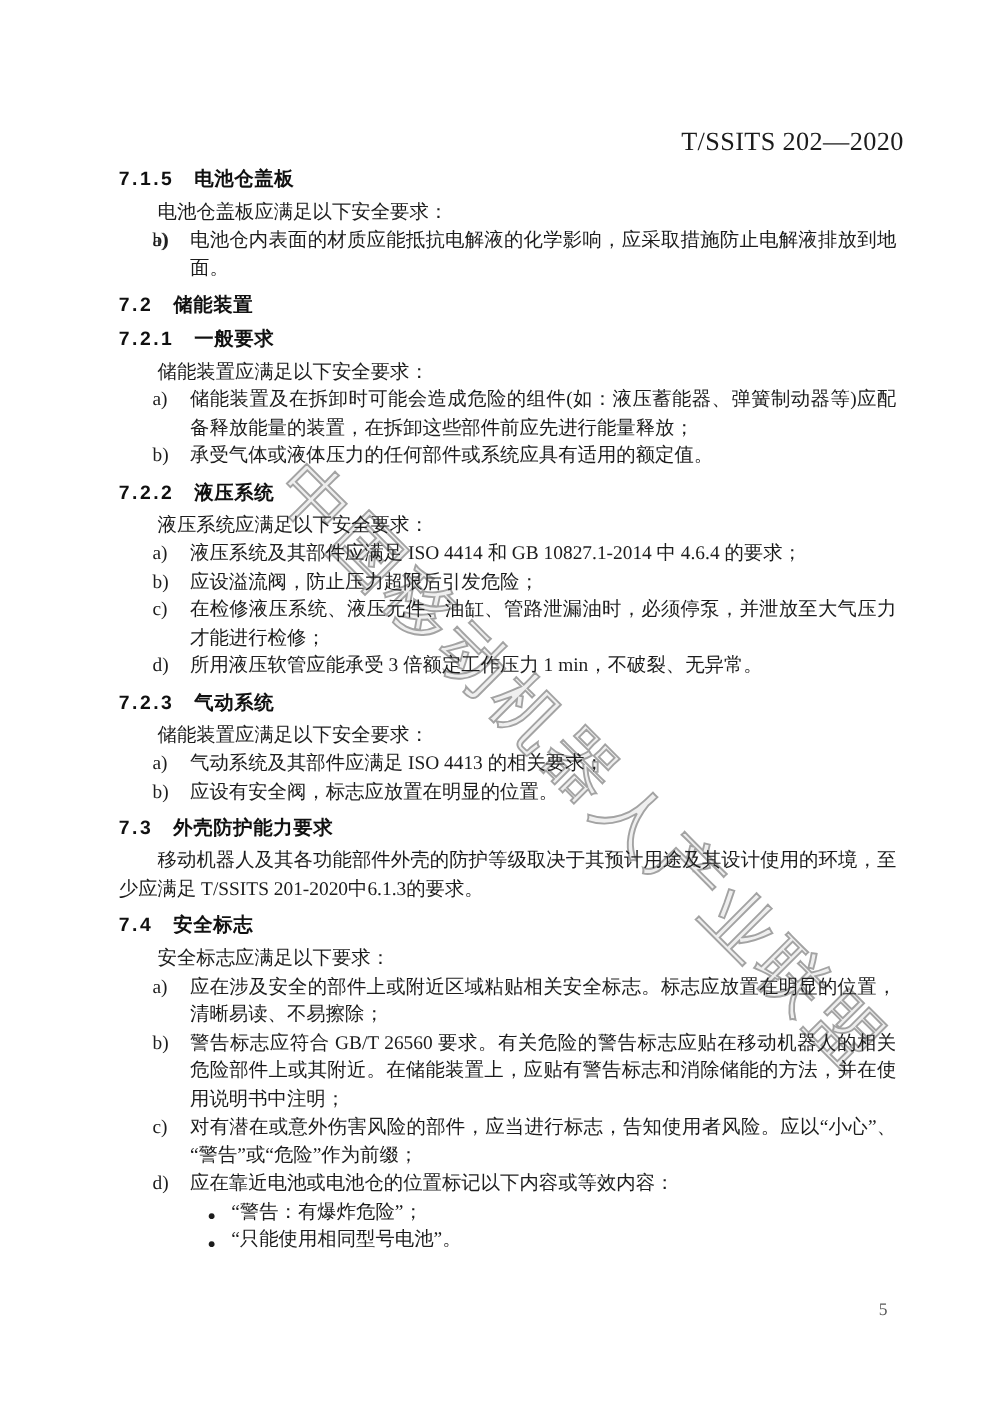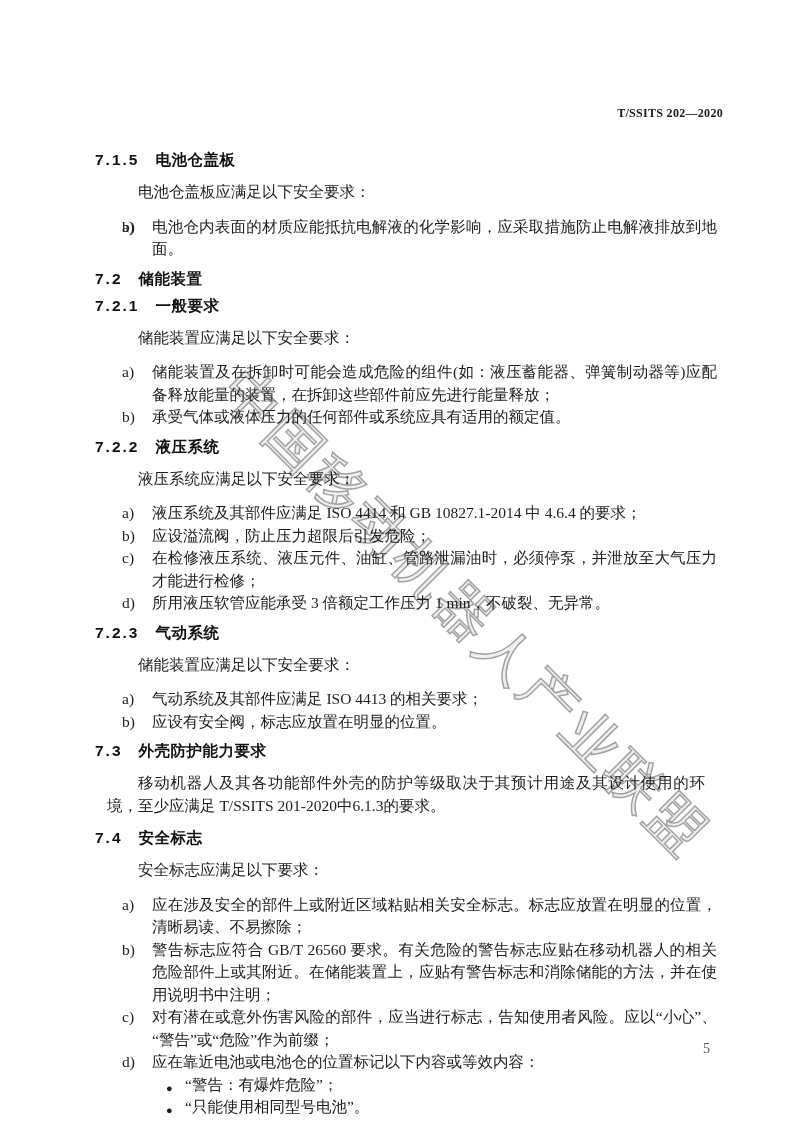--- a/index.html
+++ b/index.html
@@ -30,48 +30,48 @@
     color: rgba(165,165,165,0.18);
     -webkit-text-stroke: 1.5px #a3a3a3;
     z-index: 0;
     pointer-events: none;
   }
 
   
   .doc-code {
     position: absolute;
     top: 102px; right: 77px;
-    font-weight: bold;
-    font-size: 12px;
+    font-weight: normal;
+    font-size: 21px;
     letter-spacing: 0.3px;
     z-index: 2;
   }
 
   
   .content {
     position: absolute;
     left: 95px; top: 135px;
     width: 622px;
     z-index: 1;
   }
 
   .hd {
     font-family: "Liberation Sans", "DejaVu Sans", sans-serif;
     font-weight: bold;
     font-size: 15.5px;
     line-height: 18px;
     margin: 9px 0 6px 0;
     color: #111;
   }
-  .hd:first-child { margin-top: 16px; }
+  .hd:first-child { margin-top: 0; }
   .hd .num { letter-spacing: 2px; }
   .hd .ttl { margin-left: 16px; letter-spacing: 0.5px; }
 
   .p-intro, .p-body {
-    margin: 12px;
+    margin: 0;
     text-indent: 31px;
     text-align: justify;
   }
 
   .clist { margin: 0; padding: 0; }
   .li {
     position: relative;
     padding-left: 57px;
     text-align: justify;
   }

